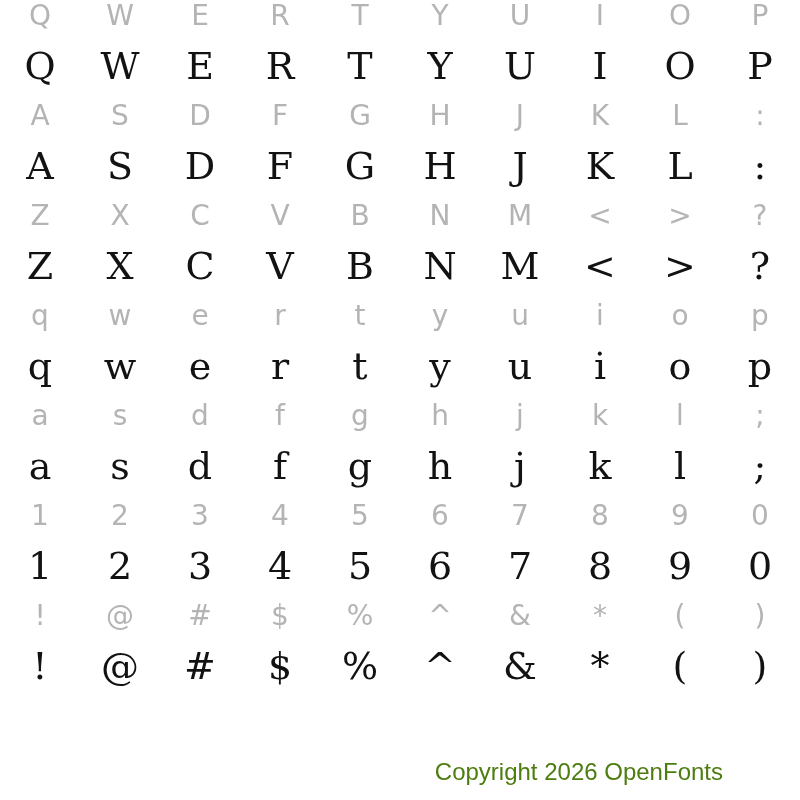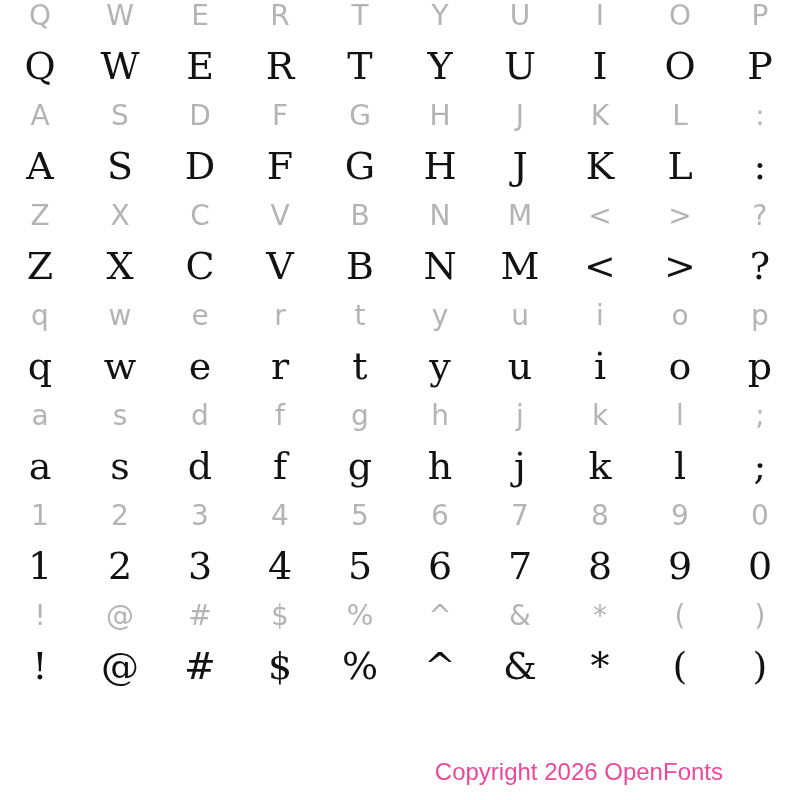--- a/index.html
+++ b/index.html
@@ -45,21 +45,21 @@
     color: #121212;
     font-family: "DejaVu Serif", "Liberation Serif", serif;
     font-size: 38px;
     line-height: 38px;
     font-weight: 400;
   }
   #copyright {
     position: absolute;
     top: 760px;
     right: 77px;
-    color: #ec4899;
+    color: #4d7c0f;
     font-family: "Liberation Sans", "DejaVu Sans", sans-serif;
     font-size: 24px;
     line-height: 24px;
     white-space: nowrap;
   }
 </style>
 </head>
 <body>
 
 <div id="specimen">

